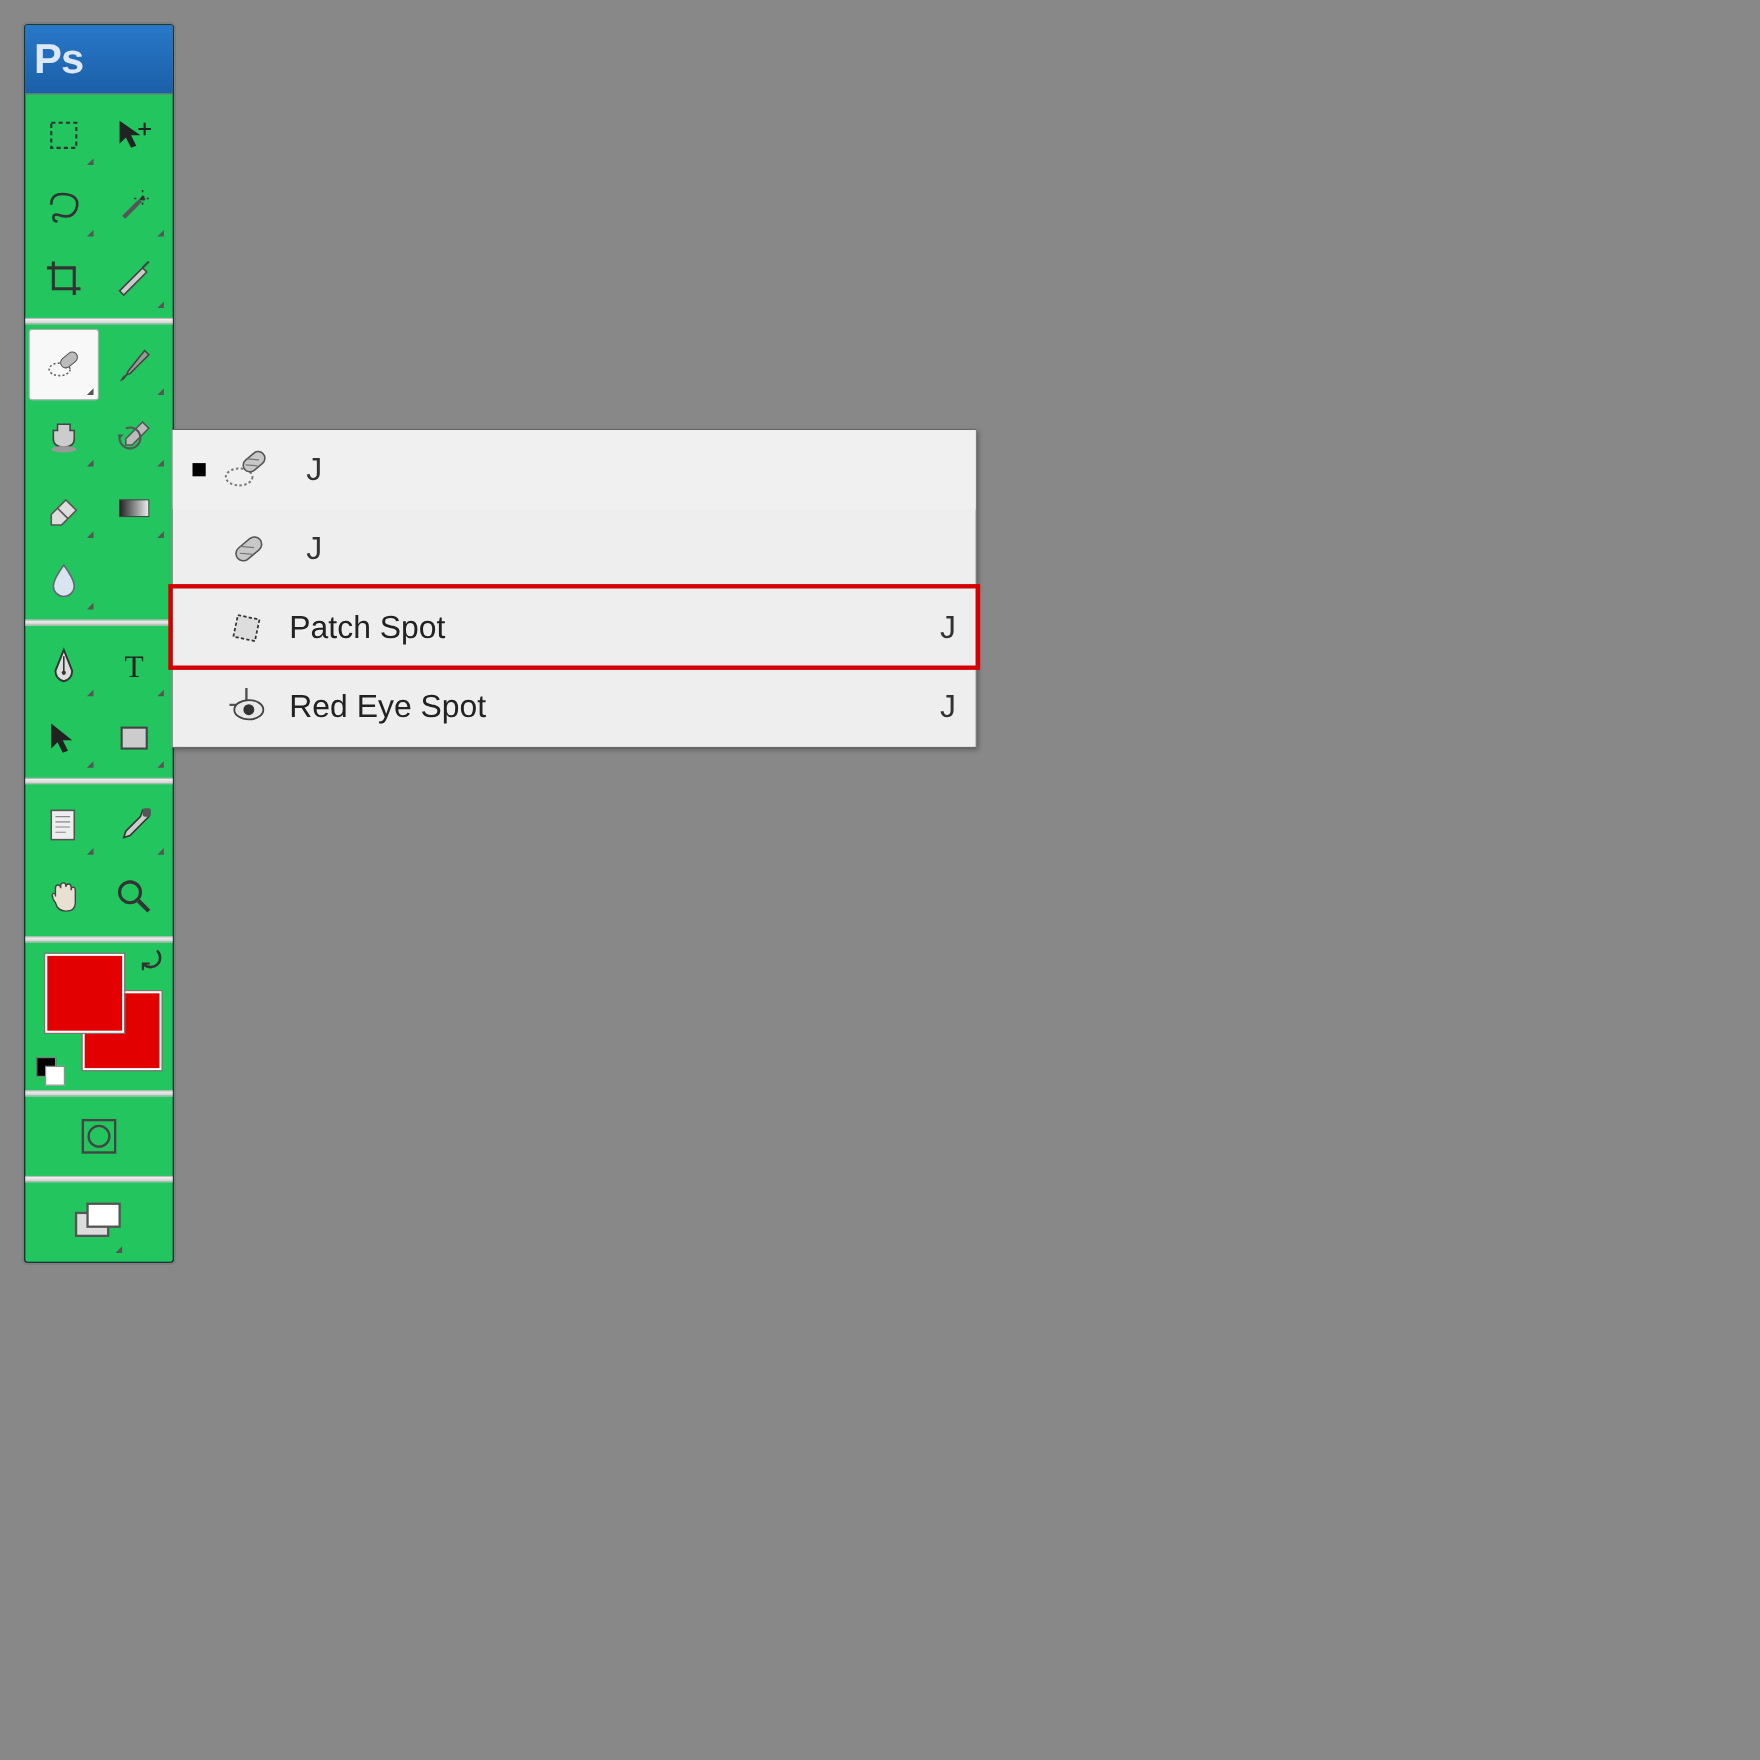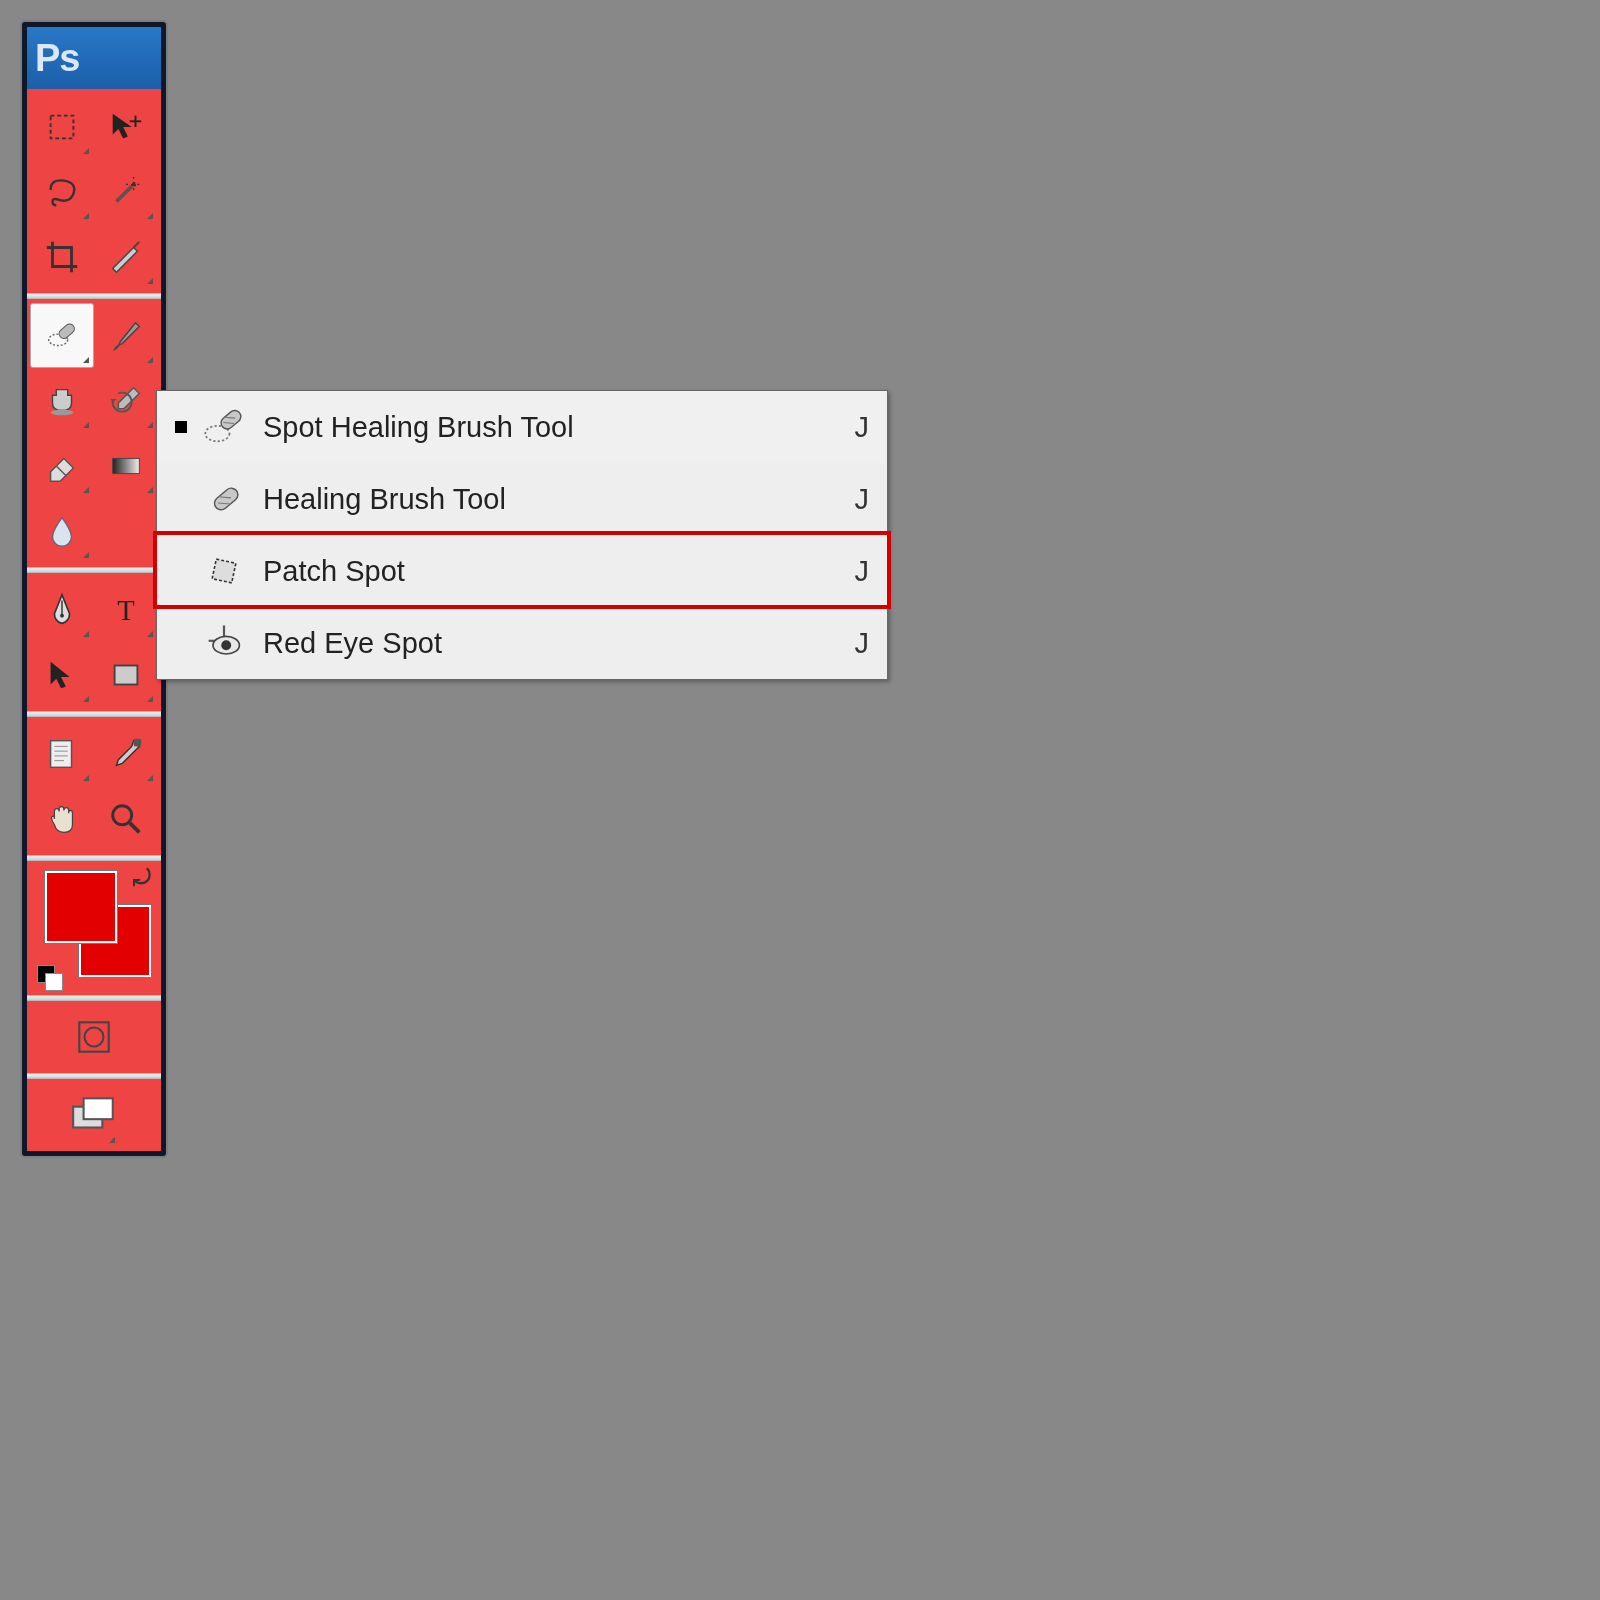--- a/index.html
+++ b/index.html
@@ -1,16 +1,16 @@
 <!DOCTYPE html>
 <html><head>
 <meta charset="utf-8">
 <style>
 html,body{margin:0;padding:0;width:1600px;height:1600px;background:#888;font-family:Tahoma,Arial,sans-serif;overflow:hidden}
-.toolbox{position:absolute;left:22px;top:22px;width:134px;background:#ef4444;border:5px solid #0f172a;border-radius:3px;box-shadow:0 0 0 2px rgba(0,0,0,.08)}
+.toolbox{position:absolute;left:22px;top:22px;width:134px;background:#22c55e;border:1px solid #0f172a;border-radius:3px;box-shadow:0 0 0 2px rgba(0,0,0,.08)}
 .title-bar{height:62px;background:linear-gradient(#2978c9,#1b5fa8);display:flex;align-items:center;padding:0 8px;border-bottom:1px solid #777}
 .ps-logo{font-family:Arial,sans-serif;font-weight:700;font-size:38px;color:#dce8f6;letter-spacing:-1px}
 .sep{height:4px;background:linear-gradient(#f2f2f2,#cfcfcf);border-top:1px solid #bbb;border-bottom:1px solid #bbb}
 .tool-grid{padding:4px 3px}
 .row2{display:flex}
 .cell{width:63px;height:63px;display:flex;align-items:center;justify-content:center;border:1px solid transparent;border-radius:3px;position:relative}
 .cell.selected{background:#f8f8f8;border:1px solid #aaa}
 .cell.wide{width:128px}
 .nested-flag{position:absolute;right:4px;bottom:4px;width:0;height:0;border-left:6px solid transparent;border-bottom:6px solid #555}
 svg.icon{width:38px;height:38px}
@@ -274,34 +274,32 @@
   <div class="fly-item sel">
     <span class="dot"></span>
     <span class="fi-icon">
       <svg viewBox="0 0 40 40" width="44" height="44">
           <ellipse cx="14" cy="26" rx="11" ry="7" fill="none" stroke="#777" stroke-width="1.6" stroke-dasharray="2 2"></ellipse>
           <rect x="16" y="8" width="20" height="11" rx="5.5" fill="#c8c8c8" stroke="#555" stroke-width="1.3" transform="rotate(-40 26 13)"></rect>
           <line x1="19" y1="11" x2="26" y2="18" stroke="#777" transform="rotate(-40 26 13)"></line>
           <line x1="23" y1="8" x2="30" y2="15" stroke="#777" transform="rotate(-40 26 13)"></line>
         </svg>
     </span>
-    <span class="lbl">Spot Healing Brush Tool</span>
     <span class="key">J</span>
   </div>
 
   <div class="fly-item">
     <span class="dot hidden"></span>
     <span class="fi-icon">
       <svg viewBox="0 0 40 40" width="44" height="44">
           <rect x="10" y="14" width="24" height="12" rx="6" fill="#c8c8c8" stroke="#555" stroke-width="1.3" transform="rotate(-40 22 20)"></rect>
           <line x1="14" y1="18" x2="22" y2="26" stroke="#777" transform="rotate(-40 22 20)"></line>
           <line x1="18" y1="14" x2="26" y2="22" stroke="#777" transform="rotate(-40 22 20)"></line>
         </svg>
     </span>
-    <span class="lbl">Healing Brush Tool</span>
     <span class="key">J</span>
   </div>
 
   <div class="fly-item">
     <span class="dot hidden"></span>
     <span class="fi-icon">
       <svg viewBox="0 0 40 40" width="40" height="40">
           <rect x="10" y="10" width="20" height="20" fill="#ddd" stroke="#333" stroke-width="1.6" stroke-dasharray="3 2" transform="rotate(12 20 20)"></rect>
         </svg>
     </span>

